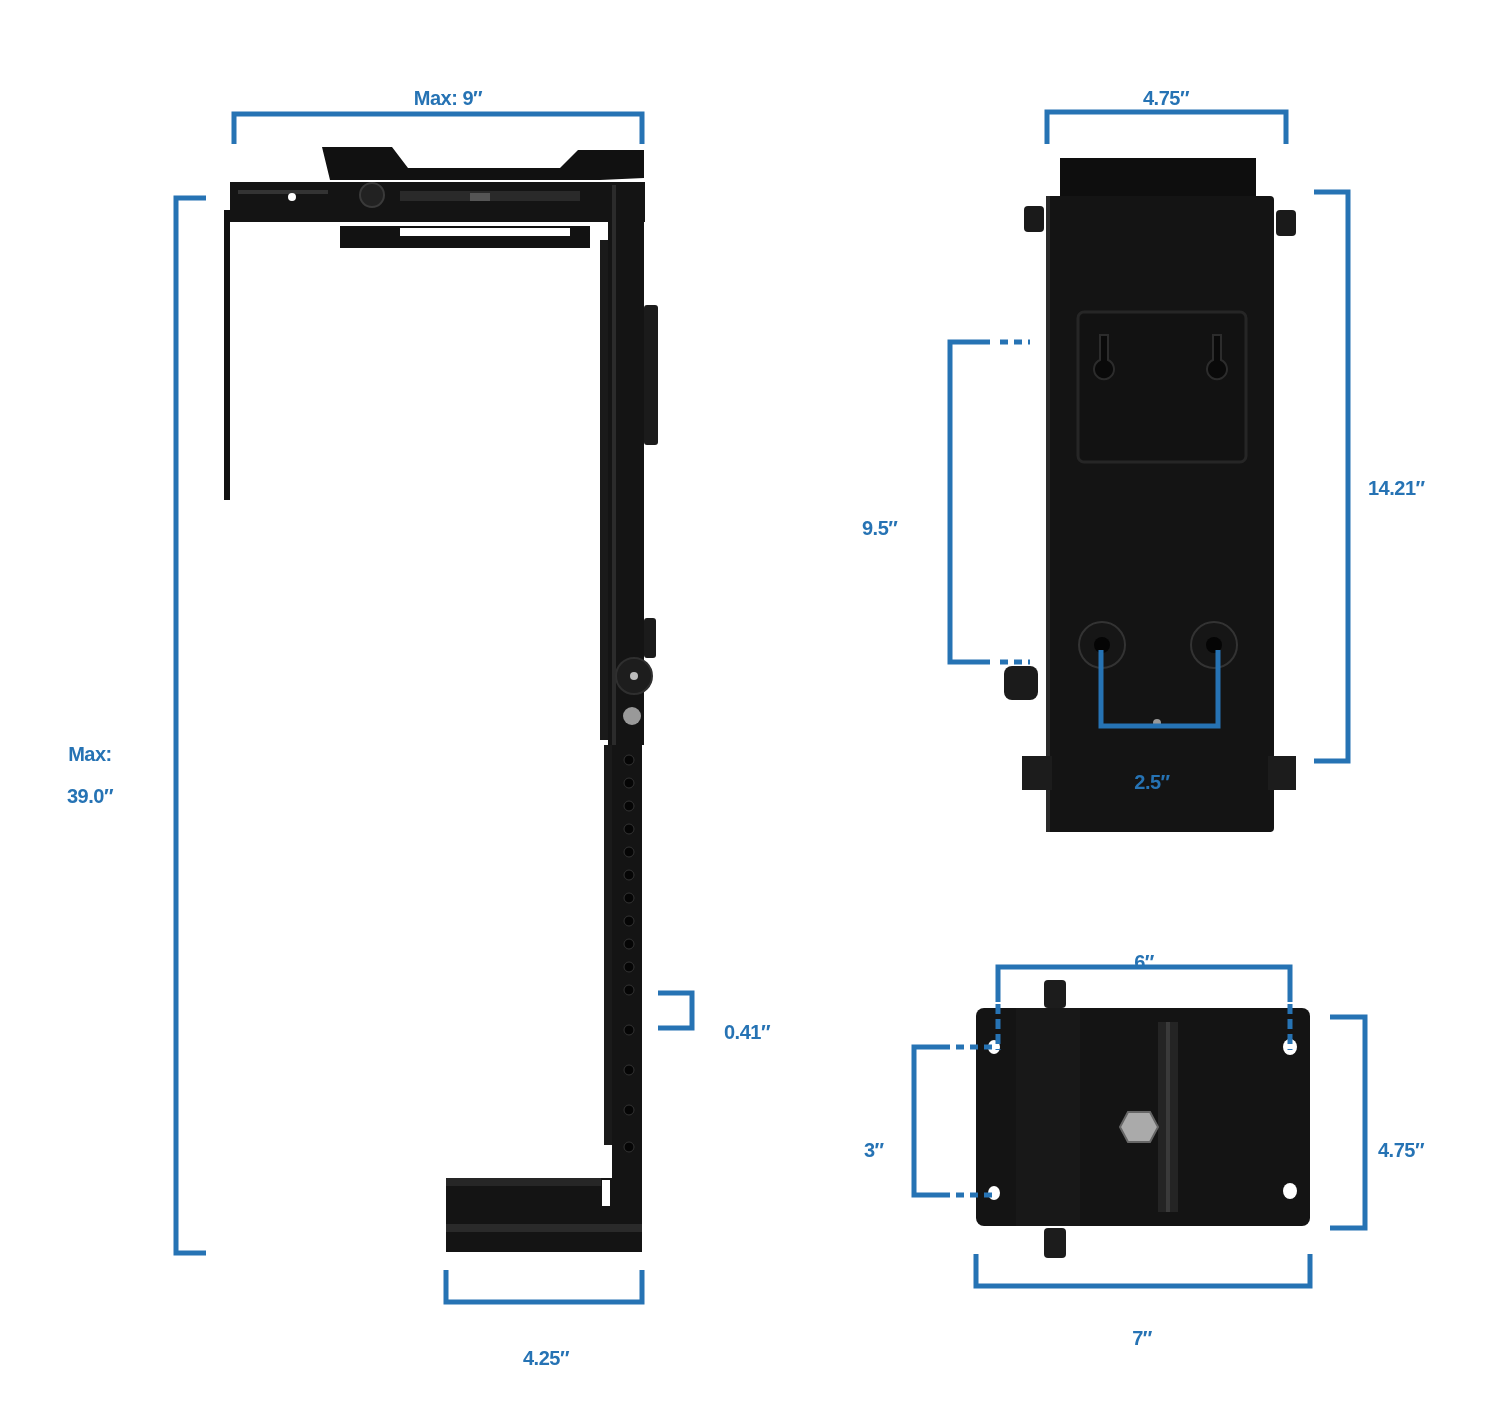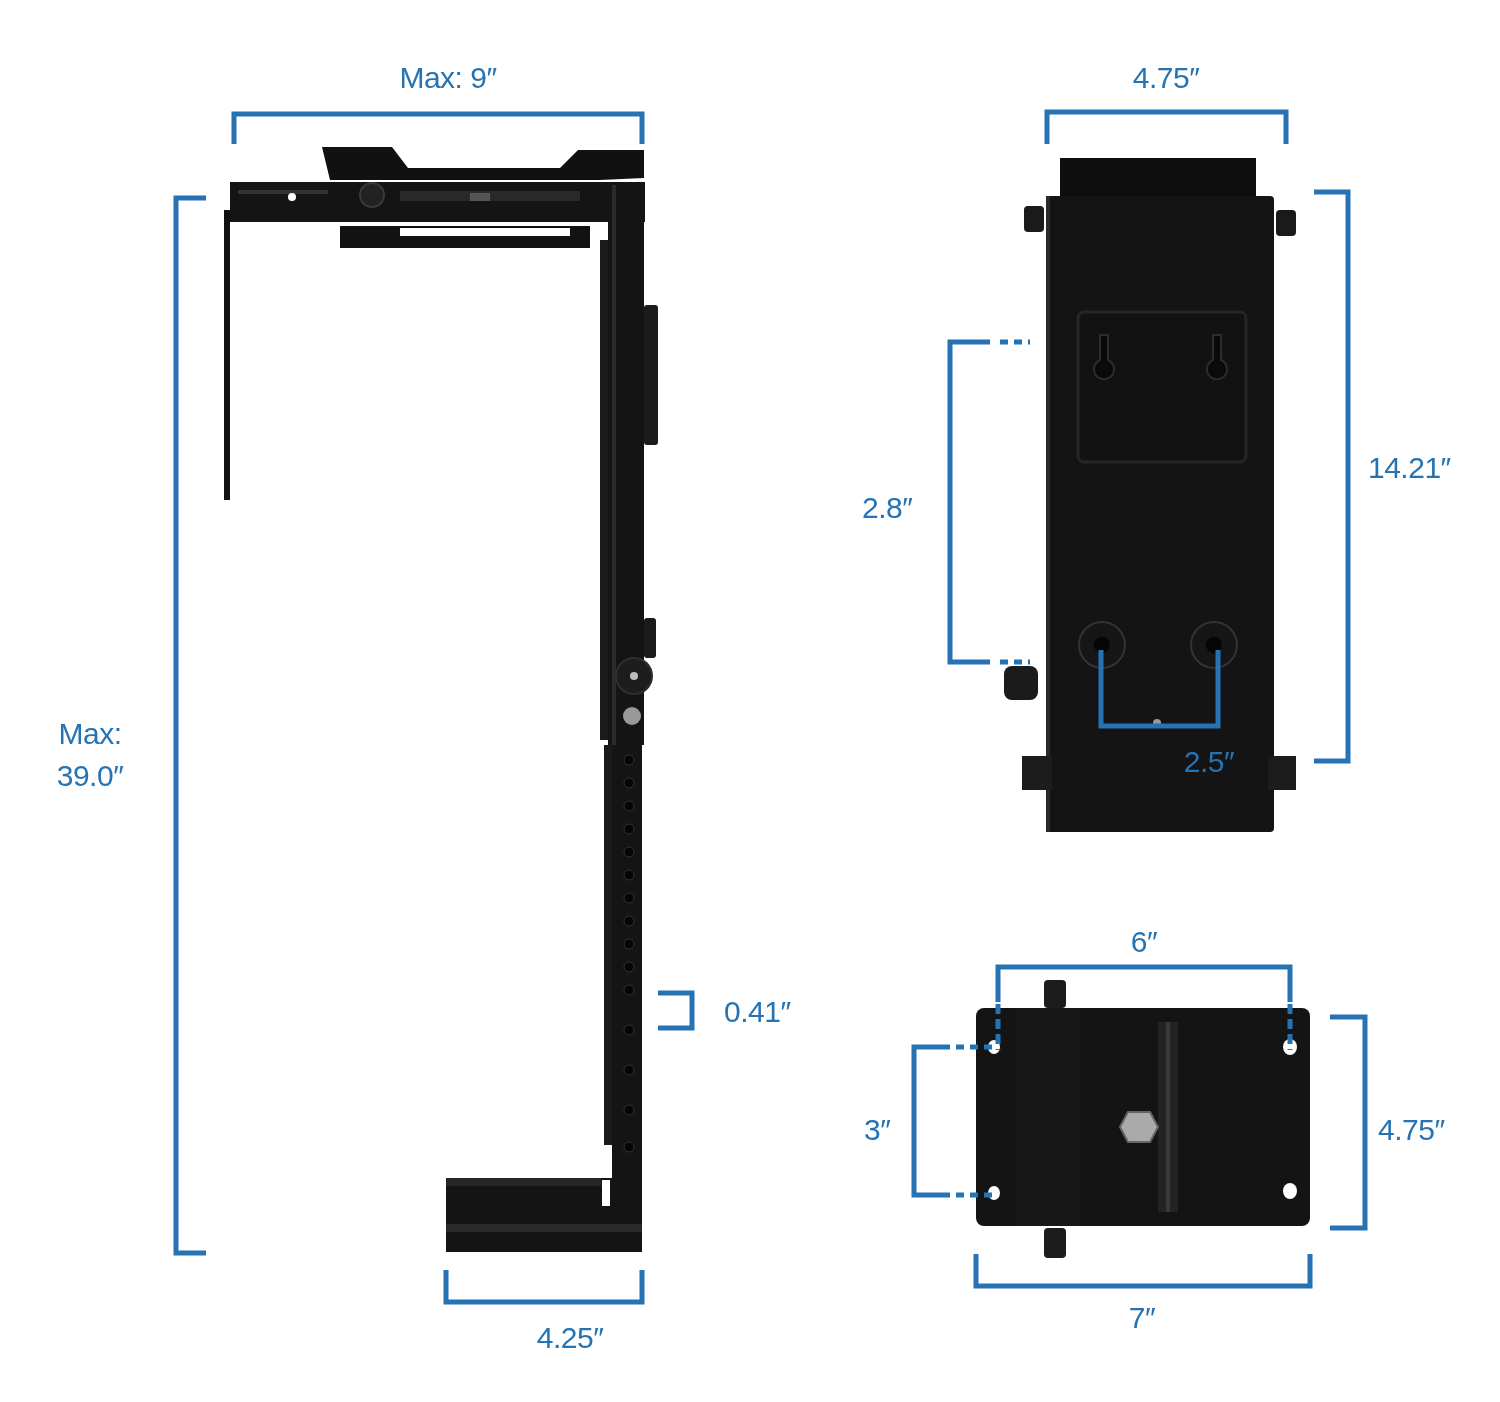--- a/index.html
+++ b/index.html
@@ -1,19 +1,19 @@
 <!DOCTYPE html>
 <html><head>
 <meta charset="utf-8">
 <style>
   html, body { margin:0; padding:0; background:#ffffff; }
   body { width:1500px; height:1402px; position:relative; overflow:hidden;
          font-family:"Liberation Sans", "DejaVu Sans", sans-serif; }
-  .dim-label { position:absolute; color:#2673b4; font-weight:normal; font-size:30px;
-               line-height:36px; white-space:nowrap; letter-spacing:-0.5px; }
+  .dim-label { position:absolute; color:#2673b4; font-weight:bold; font-size:20px;
+               line-height:36px; white-space:nowrap; letter-spacing:-0.5px;margin-top:20px; }
   .center { transform:translateX(-50%); text-align:center; }
   svg.layer { position:absolute; left:0; top:0; }
 </style>
 </head>
 <body>
 
 <svg class="layer" width="1500" height="1402">
 
   <g>
     <path d="M322,147 L392,147 L408,168 L560,168 L578,150 L644,150 L644,178 L600,180 L330,180 Z" fill="#111"></path>
@@ -68,21 +68,21 @@
     <path d="M206,198 L176,198 L176,1253 L206,1253"></path>
     <path d="M658,993 L692,993 L692,1028 L658,1028"></path>
     <path d="M446,1270 L446,1302 L642,1302 L642,1270"></path>
   </g>
 </svg>
 
 <div class="dim-label center" style="left:448px; top:60px;">Max: 9″</div>
 <div class="dim-label center" style="left:90px; top:716px;">Max:</div>
 <div class="dim-label center" style="left:90px; top:758px;">39.0″</div>
 <div class="dim-label" style="left:724px; top:994px;">0.41″</div>
-<div class="dim-label center" style="left:570px; top:1320px;">4.25″</div>
+<div class="dim-label center" style="left:546px; top:1320px;">4.25″</div>
 
 <svg class="layer" width="1500" height="1402">
   <g>
     <rect x="1060" y="158" width="196" height="40" fill="#0e0e0e"></rect>
     <rect x="1046" y="196" width="228" height="636" rx="4" fill="#141414"></rect>
     <rect x="1046" y="196" width="4" height="636" fill="#2a2a2a"></rect>
 
     <rect x="1024" y="206" width="20" height="26" rx="4" fill="#1a1a1a"></rect>
     <rect x="1276" y="210" width="20" height="26" rx="4" fill="#1a1a1a"></rect>
 
@@ -108,22 +108,22 @@
     <path d="M1314,192 L1348,192 L1348,761 L1314,761"></path>
     <path d="M990,342 L950,342 L950,662 L990,662"></path>
     <path d="M1000,342 L1030,342" stroke-dasharray="8,6"></path>
     <path d="M1000,662 L1030,662" stroke-dasharray="8,6"></path>
     <path d="M1101,650 L1101,726 L1218,726 L1218,650"></path>
   </g>
 </svg>
 
 <div class="dim-label center" style="left:1166px; top:60px;">4.75″</div>
 <div class="dim-label" style="left:1368px; top:450px;">14.21″</div>
-<div class="dim-label" style="left:862px; top:490px;">2.8″</div>
-<div class="dim-label center" style="left:1209px; top:744px;">2.5″</div>
+<div class="dim-label" style="left:862px; top:490px;">9.5″</div>
+<div class="dim-label center" style="left:1152px; top:744px;">2.5″</div>
 
 <svg class="layer" width="1500" height="1402">
   <g>
     <rect x="976" y="1008" width="334" height="218" rx="8" fill="#141414"></rect>
     <rect x="1016" y="1008" width="64" height="218" fill="#181818"></rect>
     <rect x="1158" y="1022" width="20" height="190" fill="#242424"></rect>
     <rect x="1166" y="1022" width="4" height="190" fill="#3a3a3a"></rect>
 
     <rect x="1044" y="980" width="22" height="28" rx="4" fill="#1c1c1c"></rect>
     <rect x="1044" y="1228" width="22" height="30" rx="4" fill="#1c1c1c"></rect>

